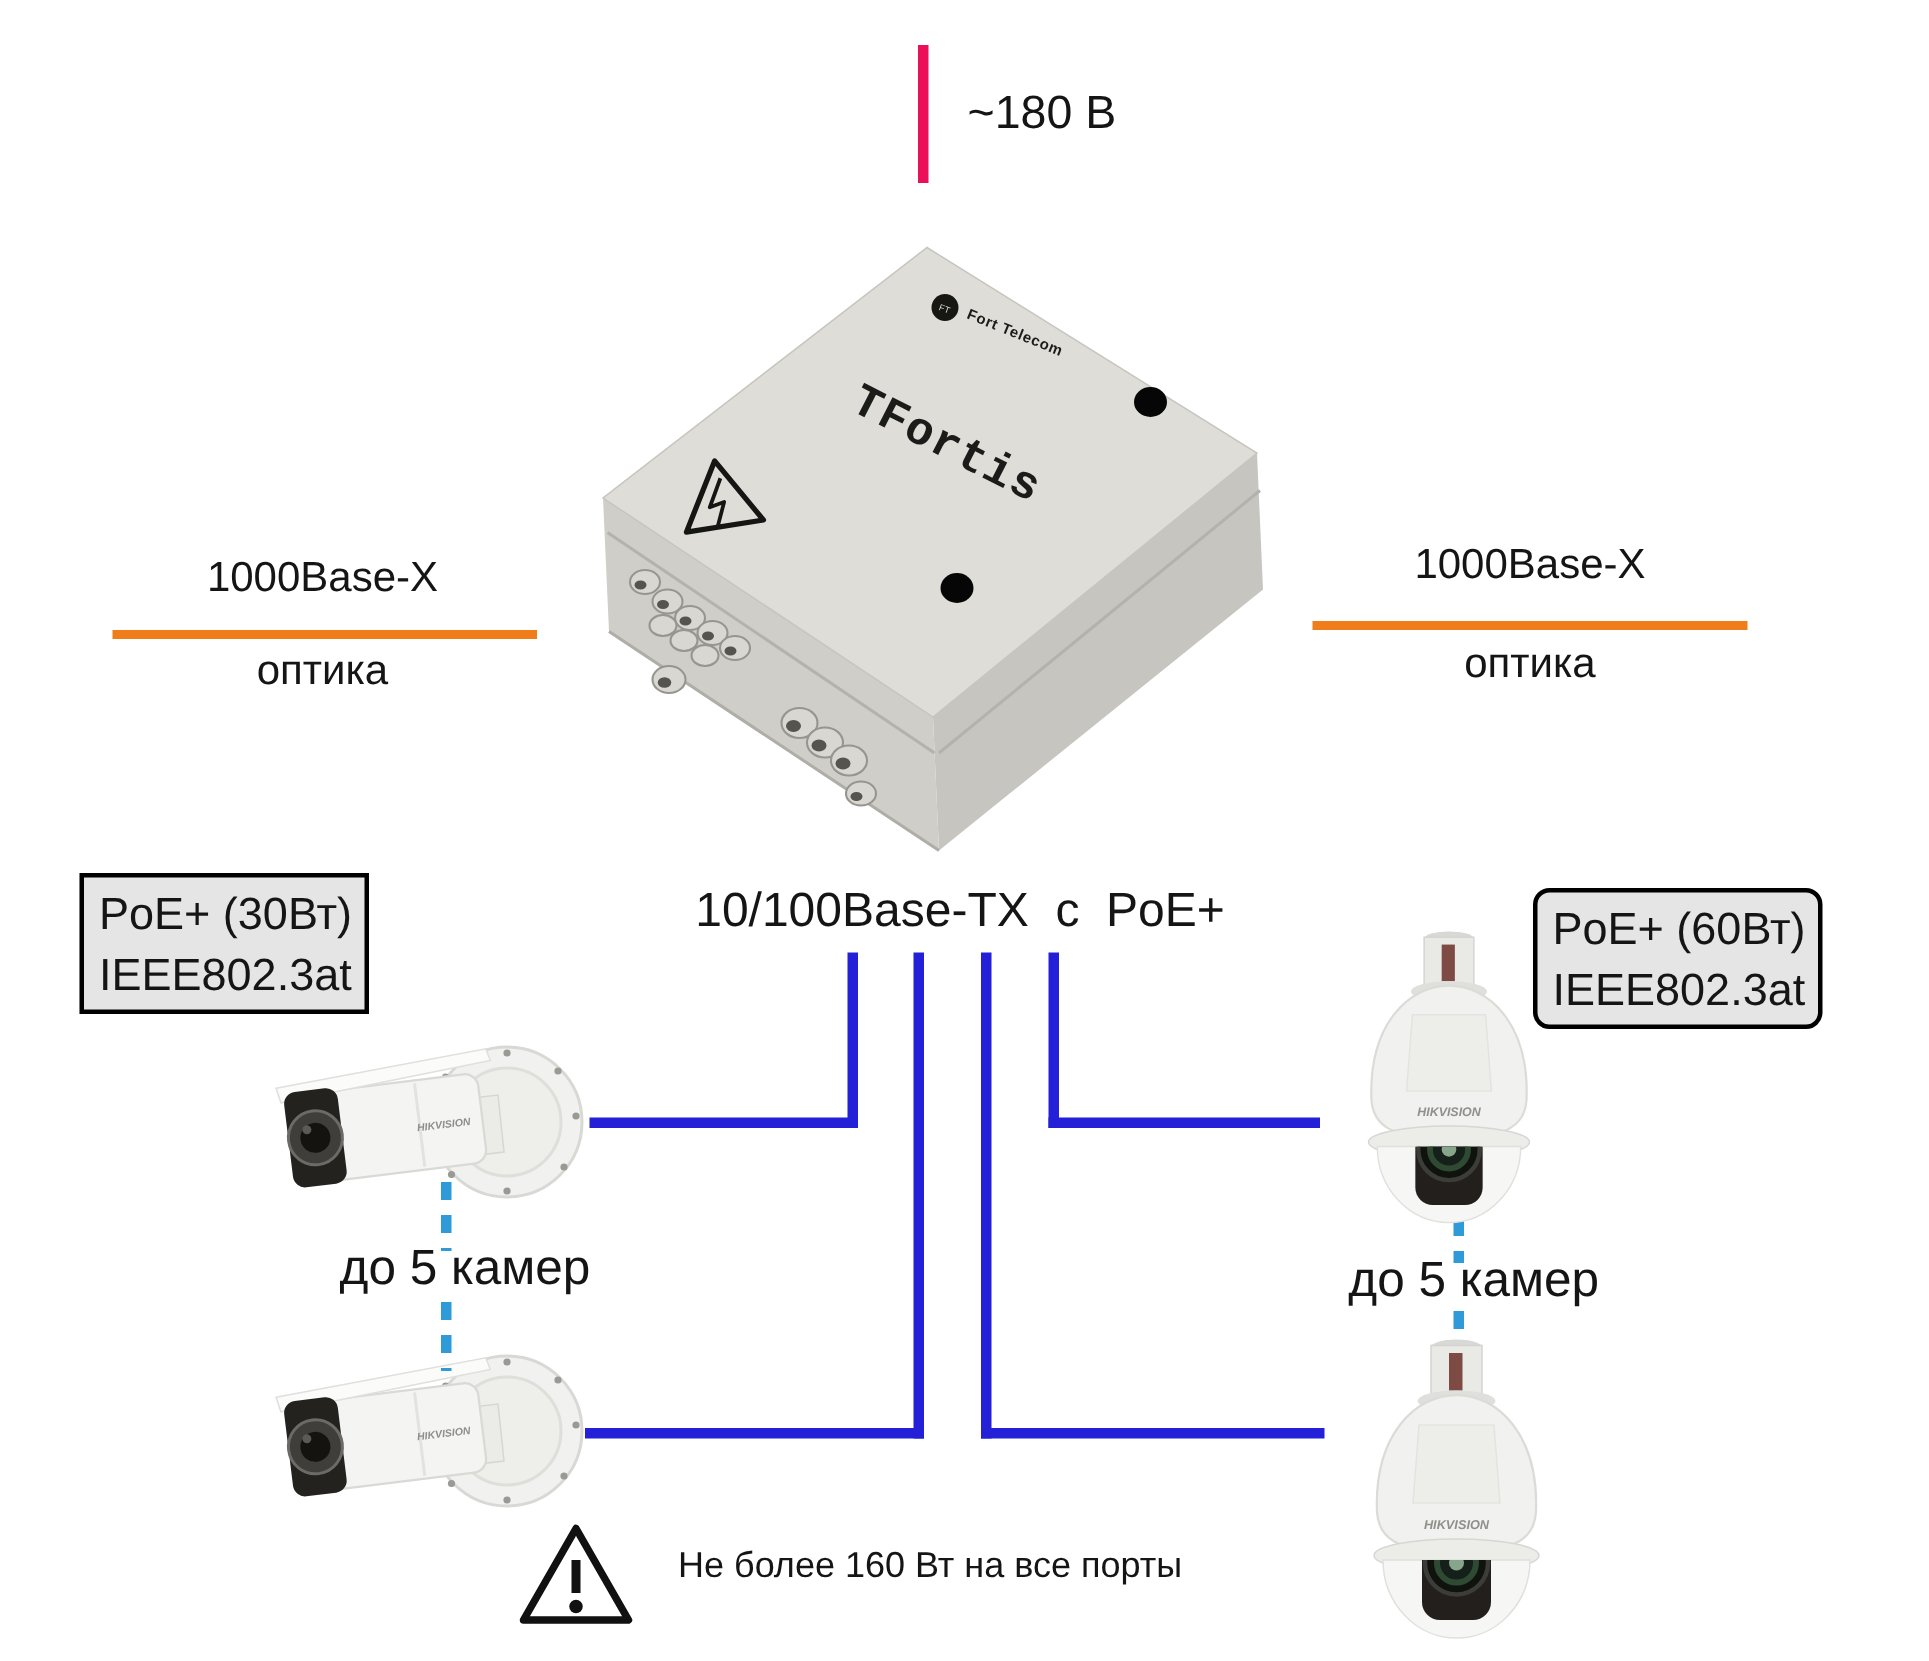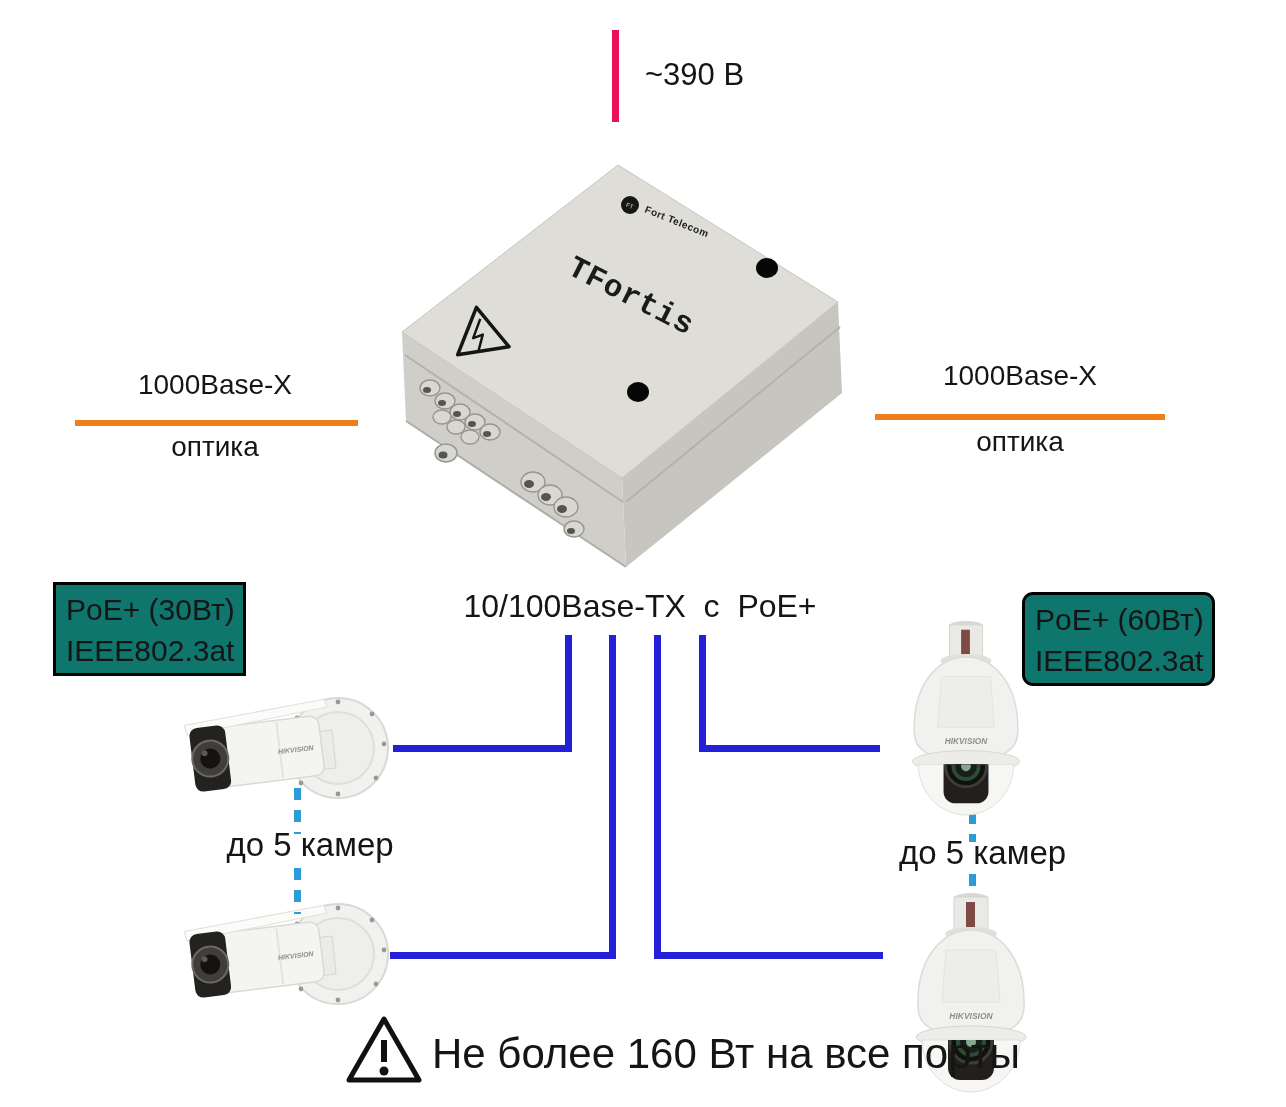--- a/index.html
+++ b/index.html
@@ -7,33 +7,33 @@
           font-family:"Liberation Sans",sans-serif;color:#141414;}
   .abs{position:absolute;}
   .lbl{color:#151515;}
   .center{text-align:center;}
   .power-line{width:7px;background:#EA1159;}
   .fiber-line{height:6px;background:#EF7D1A;}
   .eth-v{width:7px;background:#2320D8;}
   .eth-h{height:7px;background:#2320D8;}
   .dash-v{width:7px;background-image:repeating-linear-gradient(to bottom,#2E9BD8 0 12px,rgba(0,0,0,0) 12px 22px);}
   .big{font-size:28px;}
-  .poe-box{border:3px solid #000;background:#0f766e;font-size:30px;line-height:41px;padding:4px 8px 2px 10px;white-space:nowrap;}
-  .warn-text{font-size:42px;white-space:nowrap;z-index:6;}
+  .poe-box{border:3px solid #000;background:#e5e5e5;font-size:30px;line-height:41px;padding:4px 8px 2px 10px;white-space:nowrap;}
+  .warn-text{font-size:24px;white-space:nowrap;z-index:6;margin-left:20px;}
   .limit{font-size:33px;white-space:nowrap;}
   .eth-label{font-size:32px;white-space:pre;}
   svg{display:block;}
 </style>
 </head>
 <body>
 
 <div id="canvas">
 
   <div class="abs power-line" style="left:612px;top:30px;height:92px;"></div>
-  <div class="abs lbl" style="left:645px;top:57px;font-size:31px;">~390 В</div>
+  <div class="abs lbl" style="left:645px;top:57px;font-size:31px;">~180 В</div>
 
   <svg class="abs" style="left:390px;top:155px;" width="462" height="420" viewBox="0 0 462 420">
 
     <polygon points="232,323 448,147 452,238 236,412" fill="#C6C5BF"></polygon>
     <polygon points="12,177 232,323 236,412 16,266" fill="#CFCEC8"></polygon>
     <polygon points="228,10 448,147 232,323 12,177" fill="#DEDDD8" stroke="#C6C5BF" stroke-width="1"></polygon>
 
     <line x1="15" y1="200" x2="233" y2="347" stroke="#B3B2AC" stroke-width="2"></line>
     <line x1="236" y1="347" x2="450" y2="172" stroke="#B3B2AC" stroke-width="2"></line>
     <line x1="16" y1="266" x2="236" y2="412" stroke="#AEADA7" stroke-width="2"></line>

